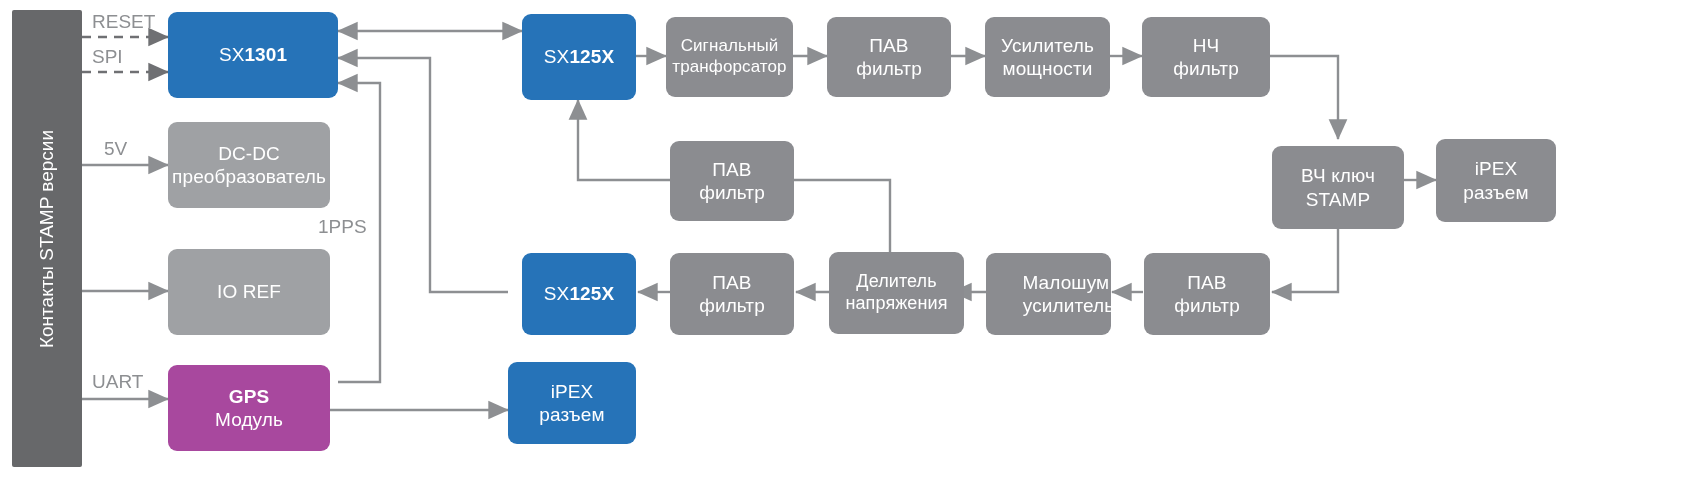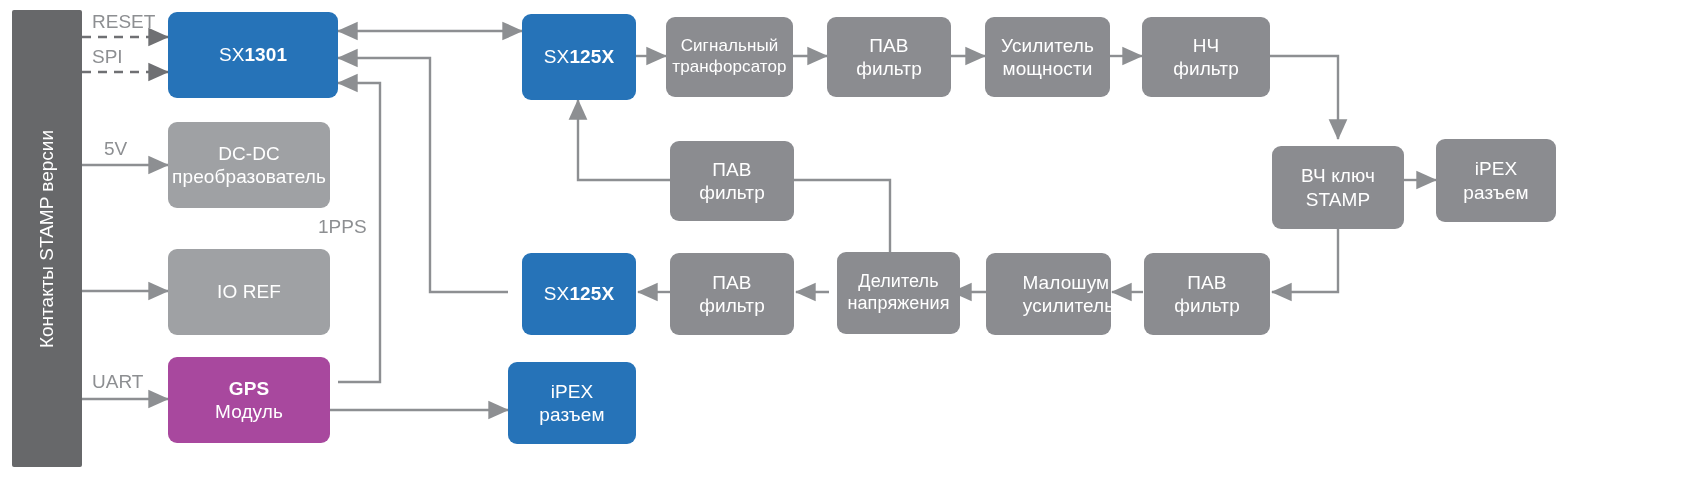--- a/index.html
+++ b/index.html
@@ -30,21 +30,21 @@
     text-align: center;
     line-height: 1.22;
     font-size: 19px;
     letter-spacing: 0.1px;
     padding: 2px 4px;
   }
   .blk .l2 { display: block; }
   .blue   { background: #2673b8; }
   .gray-l { background: #9fa1a4; }
   .gray-d { background: #8b8c90; }
-  .magenta{ background: #a8489e; }
+  .magenta{ background: #a8489e; margin-top: 8px; }
 
   .stamp {
     position: absolute;
     background: #67686a;
     border-radius: 2px;
     color: #ffffff;
   }
   .stamp span {
     position: absolute;
     left: 50%;
@@ -204,21 +204,21 @@
 
   <div class="blk blue" style="left:522px; top:253px; width:114px; height:82px;">
     <span><span>SX</span><span class="bold">125X</span></span>
   </div>
 
   <div class="blk gray-d" style="left:670px; top:253px; width:124px; height:82px;">
     <span>ПАВ</span>
     <span class="l2">фильтр</span>
   </div>
 
-  <div class="blk gray-d" style="left:829px; top:252px; width:123px; height:82px; font-size:18px;margin-left:8px;">
+  <div class="blk gray-d" style="left:829px; top:252px; width:135px; height:82px; font-size:18px;">
     <span>Делитель</span>
     <span class="l2">напряжения</span>
   </div>
 
   <div class="blk gray-d" style="left:986px; top:253px; width:125px; height:82px;padding-left:44px;">
     <span>Малошум.</span>
     <span class="l2">усилитель</span>
   </div>
 
   <div class="blk gray-d" style="left:1144px; top:253px; width:126px; height:82px;">

